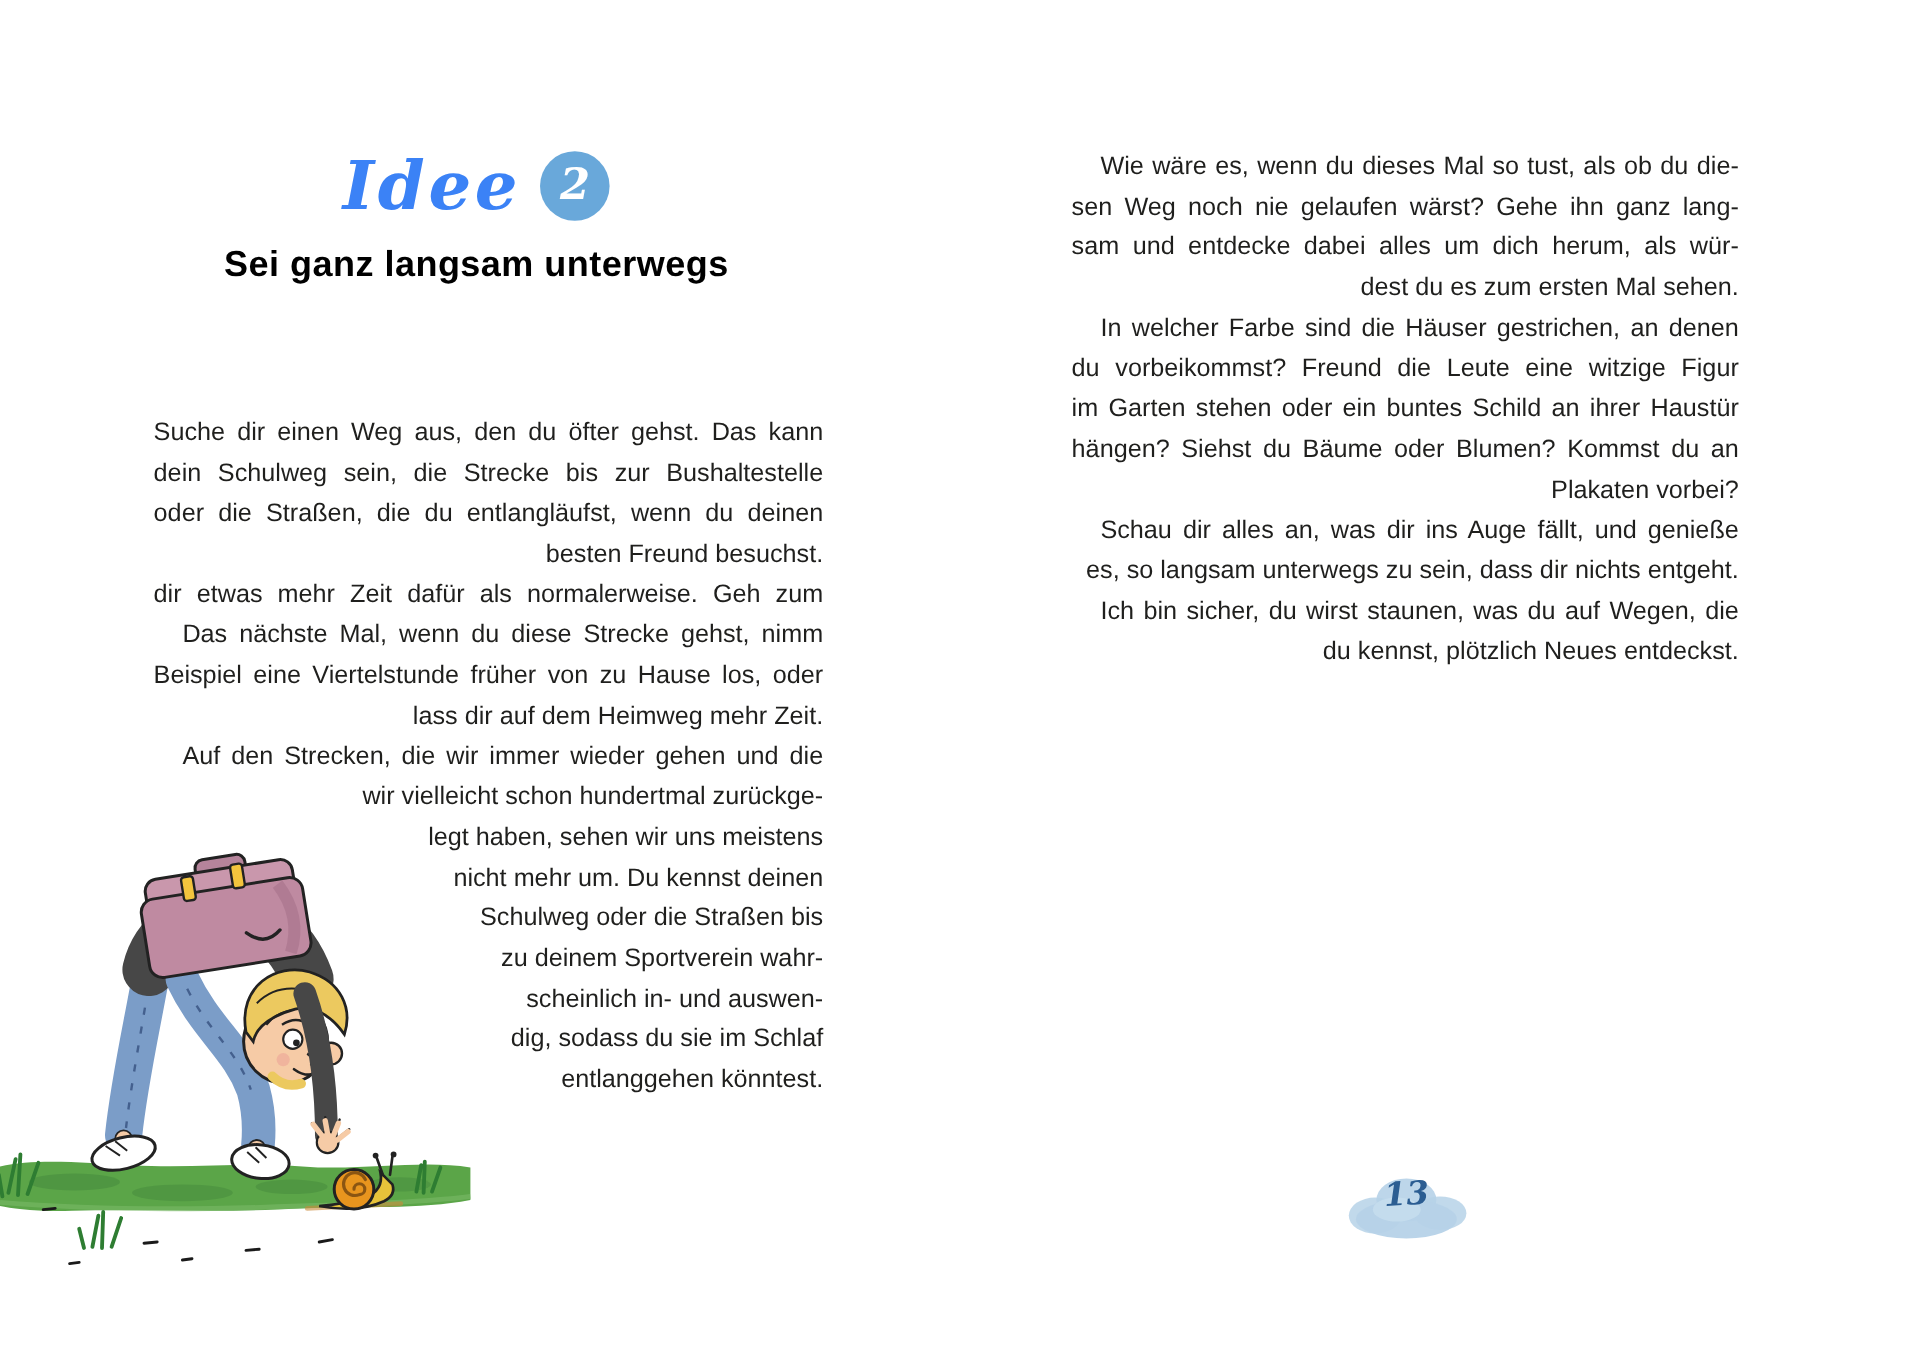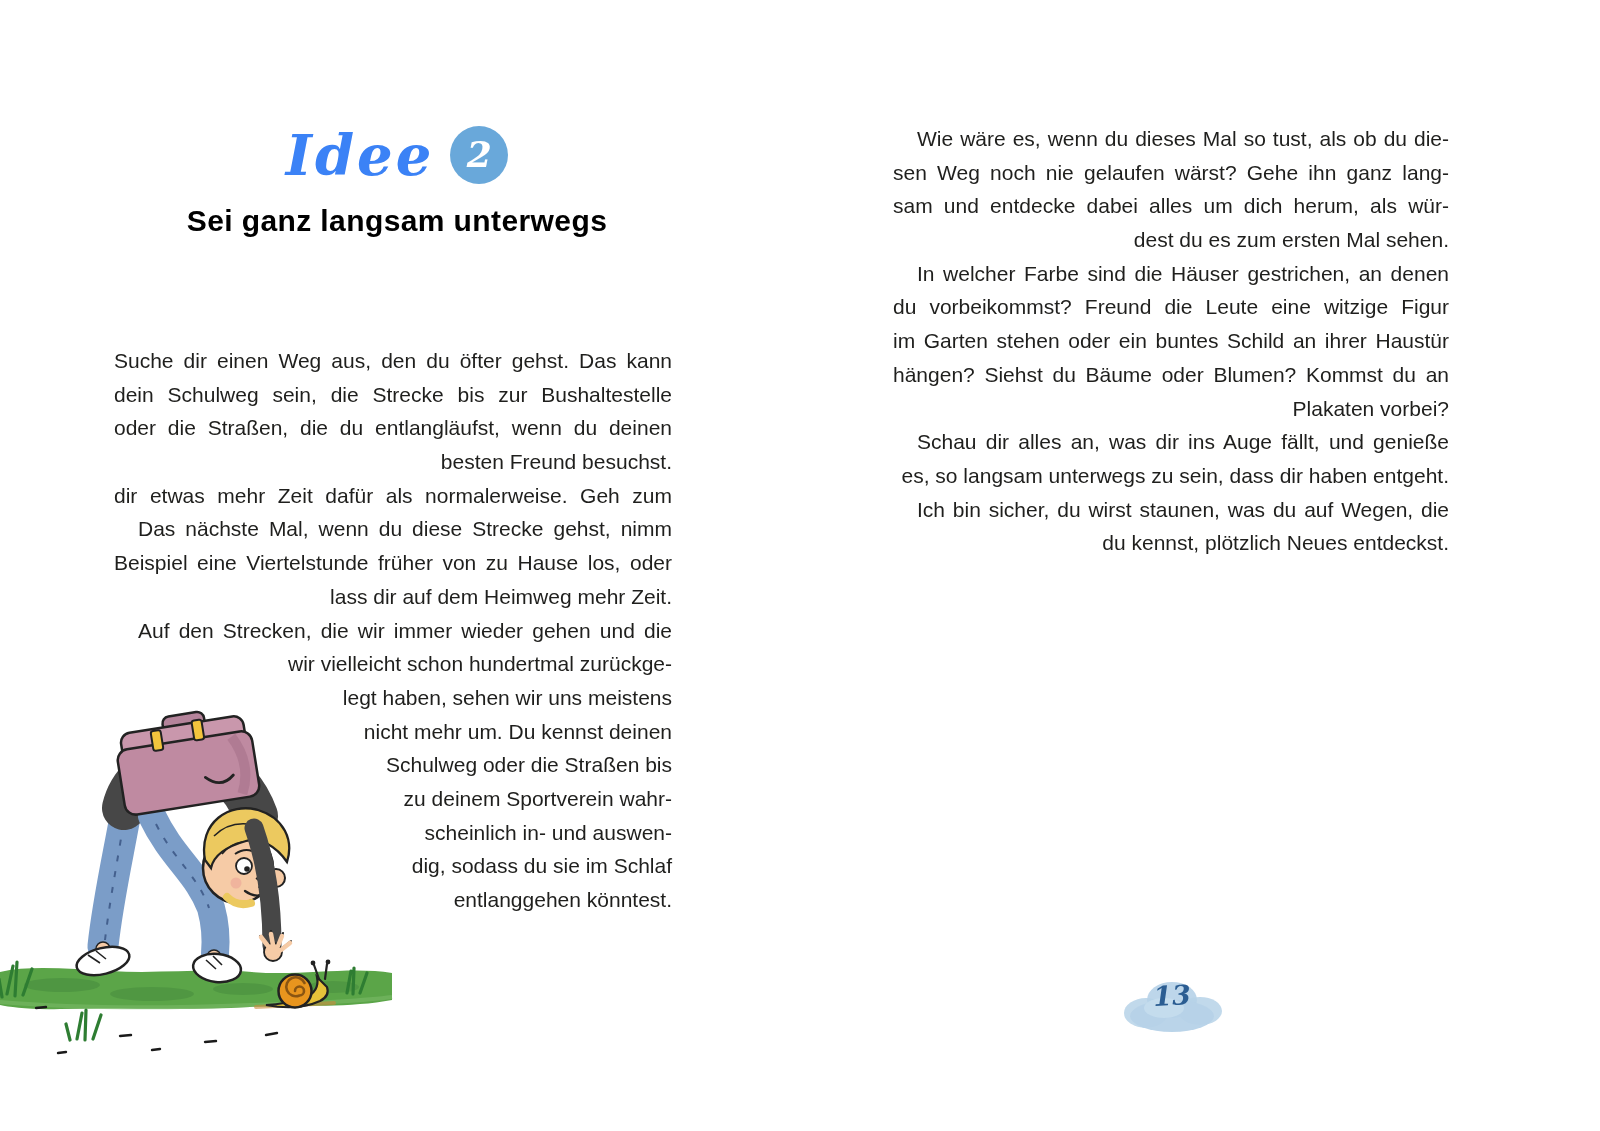--- a/index.html
+++ b/index.html
@@ -24,21 +24,21 @@
   }
   .subtitle{
     position:absolute;left:118px;top:204px;width:558px;text-align:center;
     font-size:30px;font-weight:bold;color:#000000;letter-spacing:.4px;
   }
   
   .col{
     position:absolute;width:558px;font-size:21px;line-height:33.7px;
     color:#1f1f1d;
   }
-  .col-left{left:114px;top:344px;}
+  .col-left{left:128px;top:344px;}
   .col-right{left:893px;top:122px;width:556px;}
   .bl{display:block;height:33.7px;white-space:nowrap;overflow:visible;}
   .jl{text-align:justify;text-align-last:justify;white-space:normal;}
   .ll{text-align:right;}
   .rl{text-align:right;}
   .ind{padding-left:24px;}
   
   .illu{position:absolute;left:0;top:708px;width:420px;height:360px;}
   
   .cloud-wrap{position:absolute;left:1116px;top:970px;width:112px;height:66px;}
@@ -81,21 +81,21 @@
   <span class="bl jl ind">Wie wäre es, wenn du dieses Mal so tust, als ob du die-</span>
   <span class="bl jl">sen Weg noch nie gelaufen wärst? Gehe ihn ganz lang-</span>
   <span class="bl jl">sam und entdecke dabei alles um dich herum, als wür-</span>
   <span class="bl ll">dest du es zum ersten Mal sehen.</span>
   <span class="bl jl ind">In welcher Farbe sind die Häuser gestrichen, an denen</span>
   <span class="bl jl">du vorbeikommst? Freund die Leute eine witzige Figur</span>
   <span class="bl jl">im Garten stehen oder ein buntes Schild an ihrer Haustür</span>
   <span class="bl jl">hängen? Siehst du Bäume oder Blumen? Kommst du an</span>
   <span class="bl ll">Plakaten vorbei?</span>
   <span class="bl jl ind">Schau dir alles an, was dir ins Auge fällt, und genieße</span>
-  <span class="bl ll">es, so langsam unterwegs zu sein, dass dir haben entgeht.</span>
+  <span class="bl ll">es, so langsam unterwegs zu sein, dass dir nichts entgeht.</span>
   <span class="bl jl ind">Ich bin sicher, du wirst staunen, was du auf Wegen, die</span>
   <span class="bl ll">du kennst, plötzlich Neues entdeckst.</span>
 </div>
 
 <svg class="illu" viewBox="0 0 420 360" aria-hidden="true">
 
   <g>
     <path d="M0,264 C 30,257 70,261 110,263 C 160,266 205,260 252,264 C 300,268 352,258 392,265
              L 392,292 C 350,300 300,297 250,299 C 180,303 120,299 60,301 C 30,302 10,299 0,297 Z" fill="#5ba548"></path>
     <ellipse cx="62" cy="277" rx="38" ry="7" fill="#4b9140" opacity="0.75"></ellipse>

